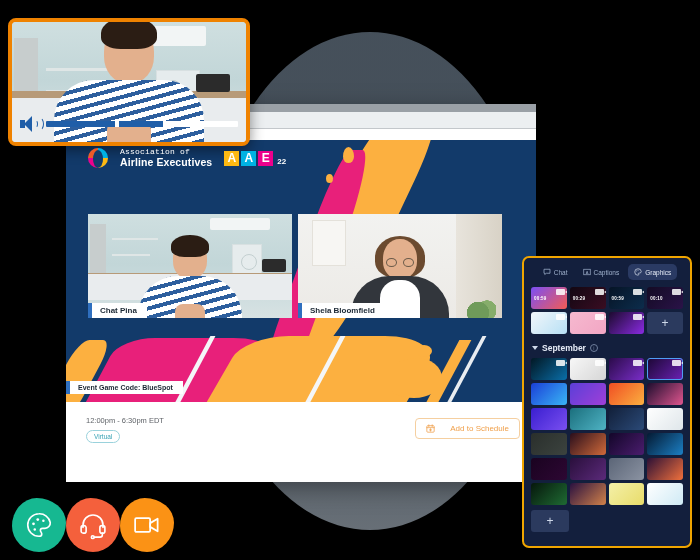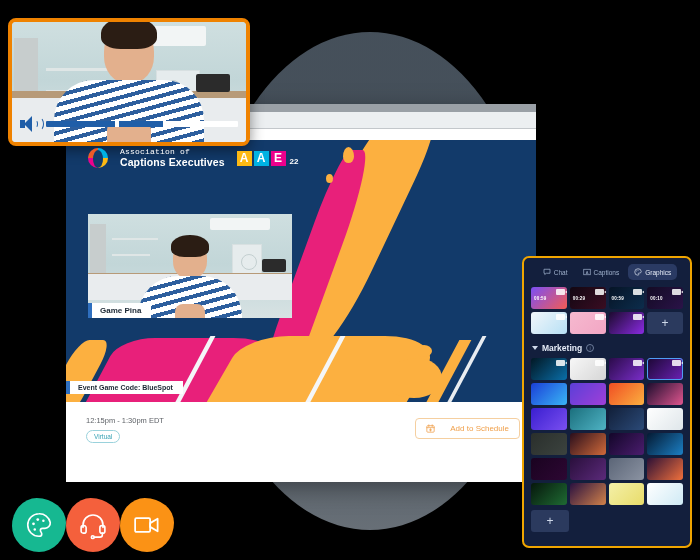--- a/index.html
+++ b/index.html
@@ -263,21 +263,21 @@
       <div class="logo-row">
         <div class="logo-mark">
           <div class="q1"></div>
             <div class="q2"></div>
             <div class="q3"></div>
             <div class="q4"></div>
           <div class="cut"></div>
         </div>
         <div class="logo-text">
           <div class="l1">Association of</div>
-          <div class="l2">Captions Executives</div>
+          <div class="l2">Airline Executives</div>
         </div>
         <div class="aae">
           <div class="aae-box aae-b1">A</div>
           <div class="aae-box aae-b2">A</div>
           <div class="aae-box aae-b3">E</div>
           <div class="aae-yr">22</div>
         </div>
       </div>
 
       <div class="tiles">
@@ -293,40 +293,60 @@
               <div class="micro"></div>
           </div>
           <div class="person">
             <div class="p-head">
                 <div class="p-hair"></div>
               </div>
             <div class="p-body-a">
                 <div class="p-hands"></div>
               </div>
           </div>
-          <div class="namebar">Game Pina</div>
+          <div class="namebar">Chat Pina</div>
+        </div>
+        <div class="tile">
+          <div class="room-b">
+            <div class="frame2"></div>
+              <div class="curtain"></div>
+              <div class="plant"></div>
+          </div>
+          <div class="person">
+            <div class="p-head">
+              <div class="p-hair-b"></div>
+              <div class="p-glasses">
+                  <div class="gl"></div>
+                  <div class="gr"></div>
+                </div>
+            </div>
+            <div class="p-body-b">
+                <div class="shirt"></div>
+              </div>
+          </div>
+          <div class="namebar">Shela Bloomfield</div>
         </div>
       </div>
 
       <div class="swoosh sw-yellow-left"></div>
       <div class="swoosh sw-pink-big"></div>
       <div class="swoosh sw-yellow-big"></div>
       <div class="swoosh sw-white-stripe1"></div>
       <div class="swoosh sw-white-stripe2"></div>
       <div class="swoosh sw-yellow-thin"></div>
       <div class="swoosh sw-white-stripe3"></div>
       <div class="swoosh sw-yellow-blob"></div>
       <div class="swoosh sw-yellow-blob2"></div>
 
       <div class="gamecode">Event Game Code: BlueSpot</div>
     </div>
 
     <div class="session">
       <div class="s-left">
-        <div class="s-time">12:15pm - 1:30pm EDT</div>
+        <div class="s-time">12:00pm - 6:30pm EDT</div>
         <div class="badge">Virtual</div>
       </div>
       <div class="s-right">
         <div class="btn btn-sched">
           <span class="ico">
             <svg width="9" height="9" viewBox="0 0 16 16">
                 <rect x="1.5" y="3" width="13" height="11.5" rx="1.5" fill="none" stroke="#f0a04b" stroke-width="1.4"></rect>
                 <path d="M1.5 6.5h13M5 1.5v3M11 1.5v3M8 8.5v4M6 10.5h4" stroke="#f0a04b" stroke-width="1.4" stroke-linecap="round"></path>
               </svg>
           </span>
@@ -425,21 +445,21 @@
           <span class="cam"></span>
         </div>
         <div class="gth" style="background: linear-gradient(135deg, rgb(28, 10, 46), rgb(138, 43, 226));">
           <span class="cam"></span>
         </div>
         <div class="gth plus">+</div>
       </div>
 
     <div class="sect-head">
       <span class="chev"></span>
-      <span class="t">Marketing</span>
+      <span class="t">September</span>
       <span class="info">i</span>
     </div>
 
     <div class="gthumbs" id="backgrounds">
         <div class="gth" style="background: linear-gradient(135deg, rgb(2, 24, 36), rgb(10, 110, 168));">
           <span class="cam"></span>
         </div>
         <div class="gth" style="background: linear-gradient(135deg, rgb(247, 247, 247), rgb(214, 214, 214));">
           <span class="cam"></span>
         </div>

